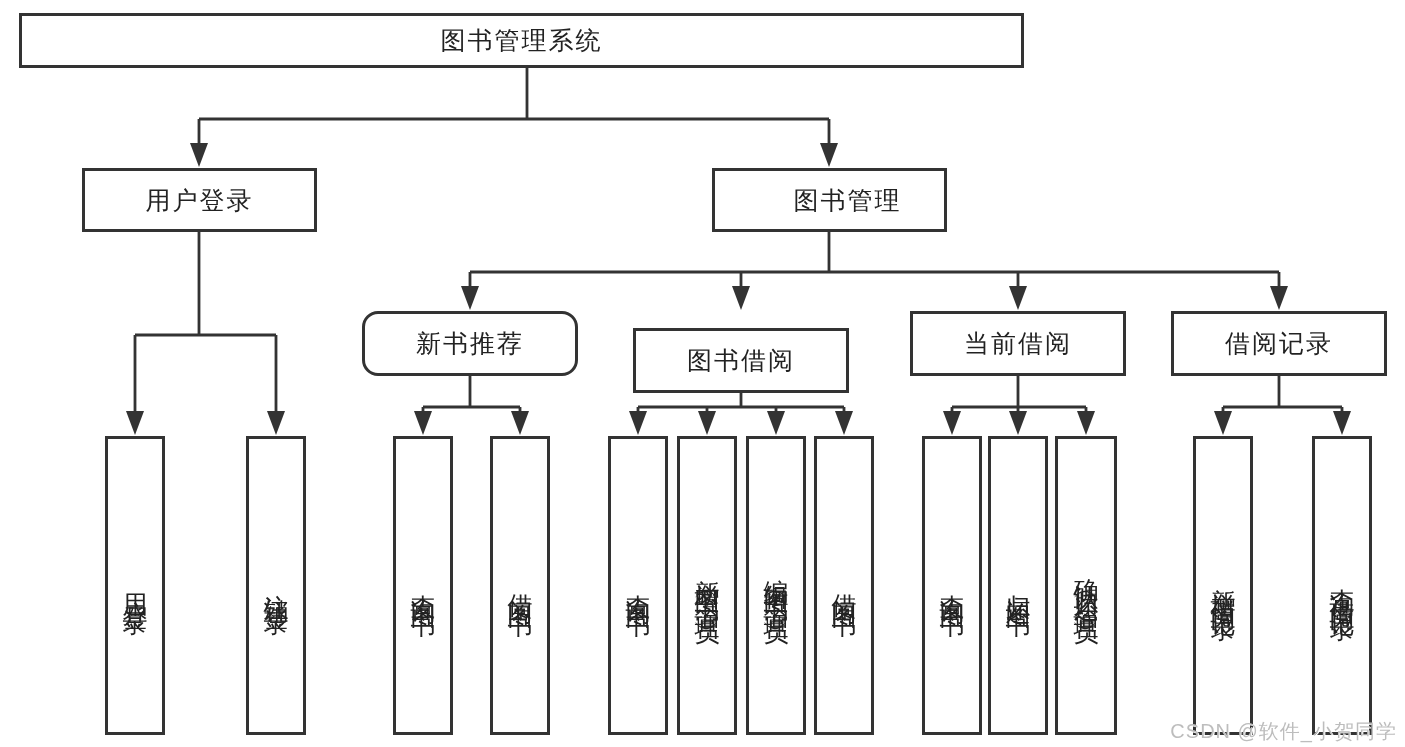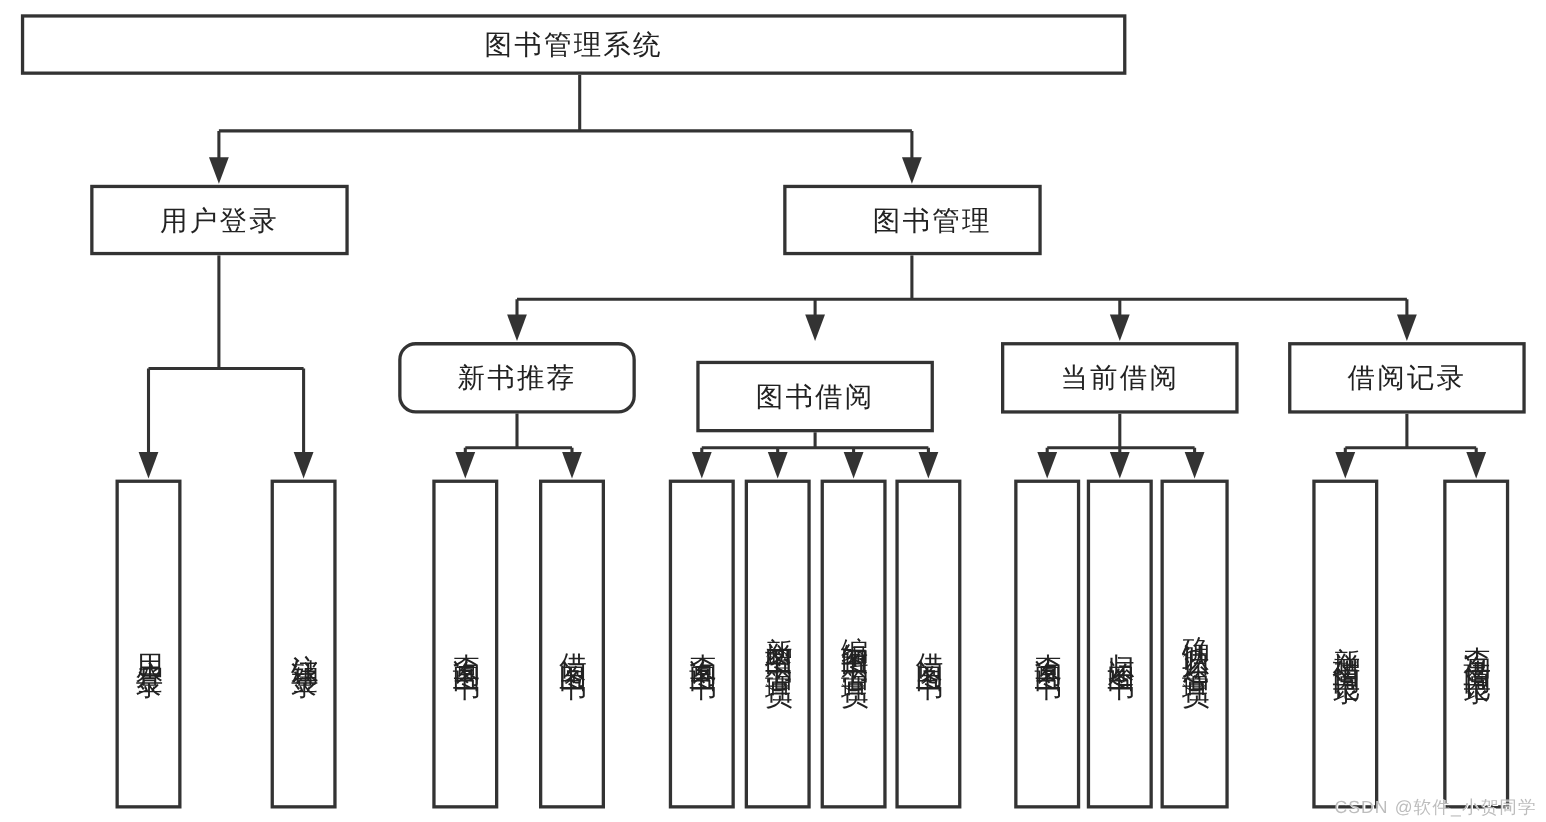--- a/index.html
+++ b/index.html
@@ -48,21 +48,21 @@
     fill:none;
   }
   svg.connectors polygon{
     fill:var(--line);
     stroke:none;
   }
   .watermark{
     position:absolute;
     right:8px;
     bottom:2px;
-    font-size:16px;
+    font-size:20px;
     letter-spacing:1px;
     color:var(--wm);
     text-shadow:1px 1px 0 #ffffff;
   }
 </style>
 </head>
 <body>
 
 <div class="stage">
 

